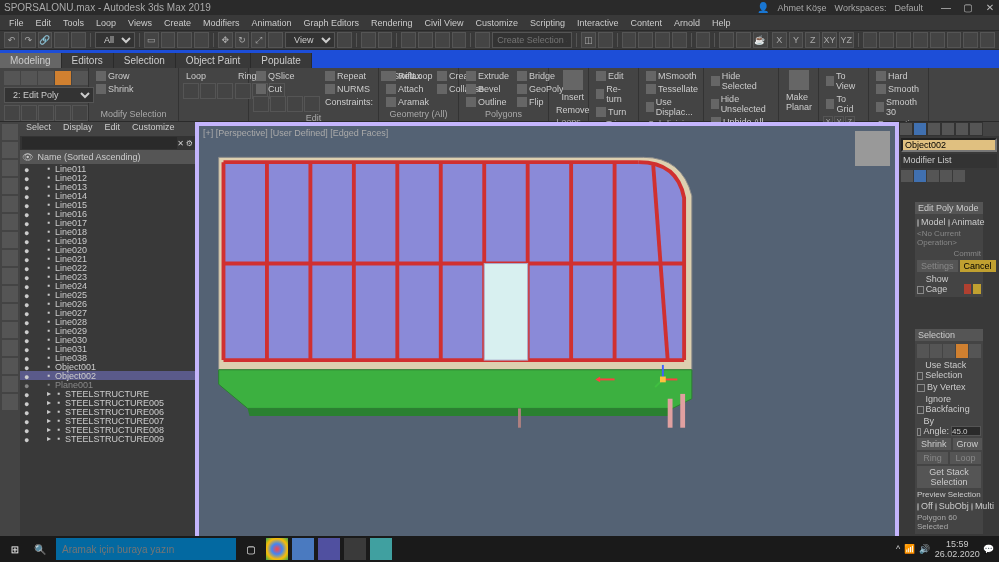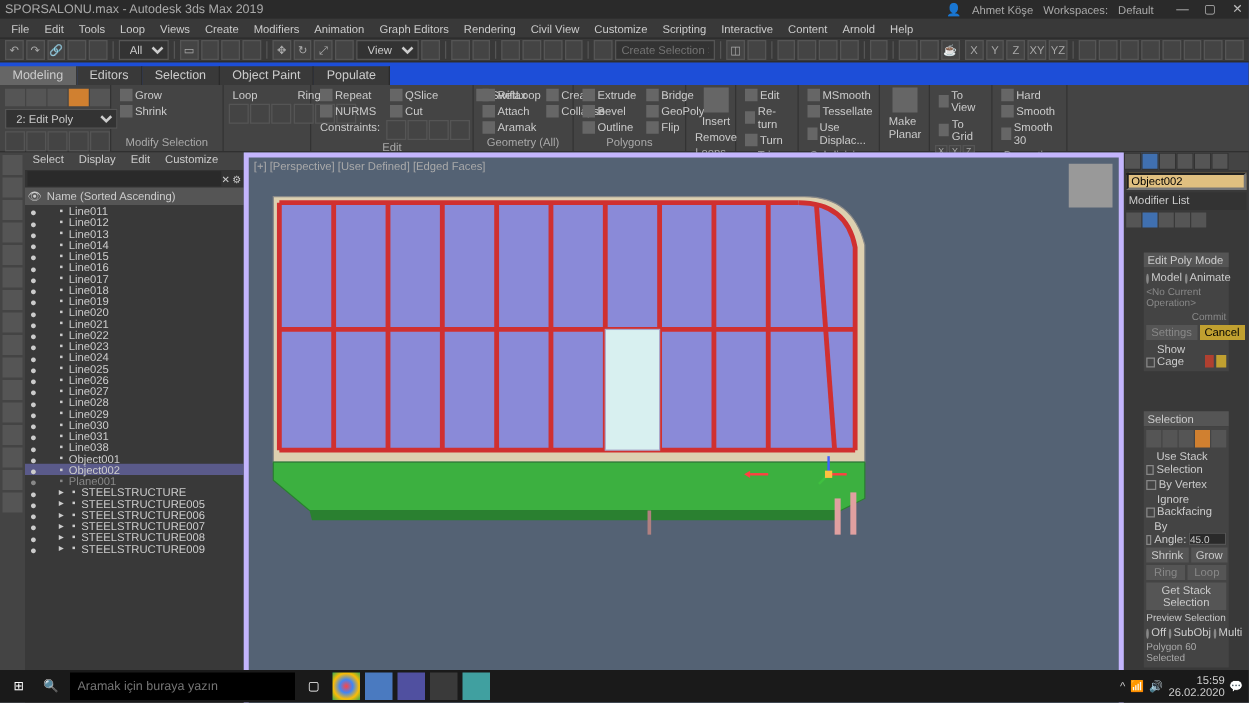--- a/index.html
+++ b/index.html
@@ -98,25 +98,25 @@
 .timeline { height: 10px; background: #2a2a2a; position: relative; margin: 0 4px; }
 .timeline-marks { display: flex; justify-content: space-between; font-size: 8px; padding: 0 4px; color: #888; }
 
 
 .statusbar { height: 26px; background: #393939; display: flex; align-items: center; padding: 0 4px; gap: 6px; font-size: 9px; border-top: 1px solid #2a2a2a; }
 .status-text { color: #aaa; font-size: 9px; }
 
 
 .taskbar { height: 26px; background: #1a1a1a; display: flex; align-items: center; padding: 0 4px; gap: 4px; position: absolute; bottom: 0; left: 0; right: 0; }
 .task-btn { width: 22px; height: 22px; cursor: pointer; display: flex; align-items: center; justify-content: center; color: #fff; }
-.search-box { flex: 0 0 180px; height: 22px; background: #000000; border: none; color: #ccc; padding: 0 6px; font-size: 10px; }
+.search-box { flex: 0 0 180px; height: 22px; background: #0369a1; border: none; color: #ccc; padding: 0 6px; font-size: 10px; }
 .task-icons { display: flex; gap: 4px; }
 .task-icon { width: 22px; height: 22px; cursor: pointer; }
 .sys-tray { margin-left: auto; display: flex; align-items: center; gap: 4px; color: #ccc; font-size: 9px; }
-.clock { display: flex; flex-direction: column; align-items: flex-end; font-size: 9px; line-height: 10px; }
+.clock { display: flex; flex-direction: column; align-items: center; font-size: 9px; line-height: 10px; }
 
 ::-webkit-scrollbar { width: 8px; height: 8px; }
 ::-webkit-scrollbar-track { background: #2a2a2a; }
 ::-webkit-scrollbar-thumb { background: #555; }
 </style>
 </head>
 <body>
 
 <div class="titlebar">
   <span class="titlebar-title">SPORSALONU.max - Autodesk 3ds Max 2019</span>
@@ -280,47 +280,47 @@
           </div>
       </div>
     </div>
     <div class="ribbon-panel-label"></div>
   </div>
   <div class="ribbon-panel" style="width:130px">
     <div class="ribbon-content">
       <div class="ribbon-col">
         <span class="ribbon-btn">
             <span class="ribbon-icon"></span>
-            <span>Repeat</span>
-          </span>
-        <span class="ribbon-btn">
-            <span class="ribbon-icon"></span>
-            <span>NURMS</span>
-          </span>
-        <span class="ribbon-btn">Constraints:</span>
-      </div>
-      <div class="ribbon-col">
-        <span class="ribbon-btn">
-            <span class="ribbon-icon"></span>
             <span>QSlice</span>
           </span>
         <span class="ribbon-btn">
             <span class="ribbon-icon"></span>
             <span>Cut</span>
           </span>
         <div style="display:flex;gap:1px">
             <span class="tb-btn"></span>
             <span class="tb-btn"></span>
             <span class="tb-btn"></span>
             <span class="tb-btn"></span>
           </div>
       </div>
       <div class="ribbon-col">
         <span class="ribbon-btn">
             <span class="ribbon-icon"></span>
+            <span>Repeat</span>
+          </span>
+        <span class="ribbon-btn">
+            <span class="ribbon-icon"></span>
+            <span>NURMS</span>
+          </span>
+        <span class="ribbon-btn">Constraints:</span>
+      </div>
+      <div class="ribbon-col">
+        <span class="ribbon-btn">
+            <span class="ribbon-icon"></span>
             <span>SwiftLoop</span>
           </span>
       </div>
     </div>
     <div class="ribbon-panel-label">Edit</div>
   </div>
   <div class="ribbon-panel" style="width:80px">
     <div class="ribbon-content">
       <div class="ribbon-col">
         <span class="ribbon-btn">
@@ -422,20 +422,39 @@
             <span class="ribbon-icon"></span>
             <span>Tessellate</span>
           </span>
         <span class="ribbon-btn">
             <span class="ribbon-icon"></span>
             <span>Use Displac...</span>
           </span>
       </div>
     </div>
     <div class="ribbon-panel-label">Subdivision</div>
+  </div>
+  <div class="ribbon-panel" style="width:75px">
+    <div class="ribbon-content">
+      <div class="ribbon-col">
+        <span class="ribbon-btn">
+            <span class="ribbon-icon"></span>
+            <span>Hide Selected</span>
+          </span>
+        <span class="ribbon-btn">
+            <span class="ribbon-icon"></span>
+            <span>Hide Unselected</span>
+          </span>
+        <span class="ribbon-btn">
+            <span class="ribbon-icon"></span>
+            <span>Unhide All</span>
+          </span>
+      </div>
+    </div>
+    <div class="ribbon-panel-label">Visibility</div>
   </div>
   <div class="ribbon-panel" style="width:40px">
     <div class="ribbon-content">
       <div class="ribbon-col" style="align-items:center">
         <span class="ribbon-icon" style="width:20px;height:20px"></span>
         <span class="ribbon-btn">Make Planar</span>
       </div>
     </div>
     <div class="ribbon-panel-label"></div>
   </div>

